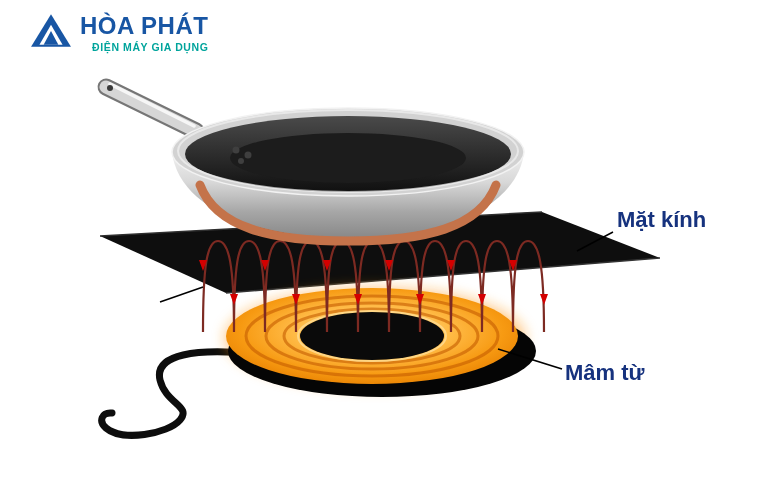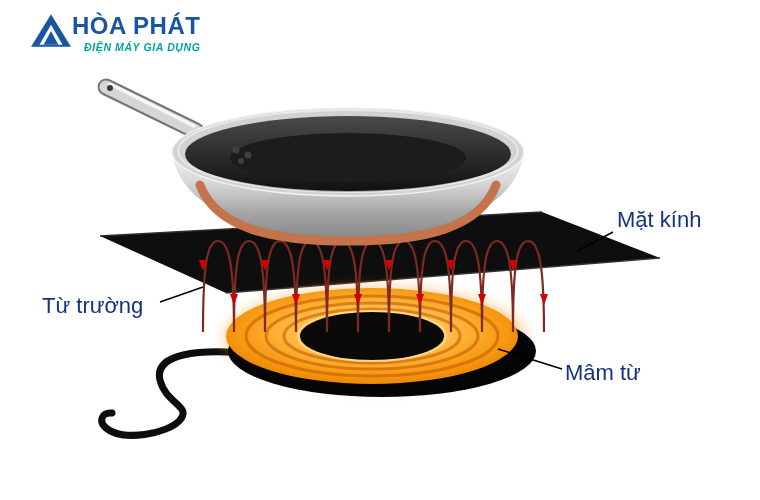--- a/index.html
+++ b/index.html
@@ -1,22 +1,22 @@
 <!DOCTYPE html>
 <html><head>
 <meta charset="utf-8">
 <style>
   html,body{margin:0;padding:0;background:#fff;font-family:"Liberation Sans",sans-serif;}
   .stage{position:relative;width:760px;height:500px;background:#ffffff;overflow:hidden;}
   svg.scene{position:absolute;left:0;top:0;}
-  .brand{position:absolute;left:30px;top:13px;display:flex;gap:0;align-items:flex-start;}
+  .brand{position:absolute;left:30px;top:13px;display:flex;gap:8px;align-items:flex-start;}
   .brand-mark{width:42px;height:36px;display:block;}
   .brand-name{font-size:24px;font-weight:bold;color:#1856a4;letter-spacing:.5px;line-height:1.05;}
-  .brand-tagline{margin-top:3px;font-size:10.5px;font-weight:bold;color:#00a49c;text-align:right;letter-spacing:.6px;font-style:italic;}
-  .diagram-label{position:absolute;font-size:22px;font-weight:normal;color:#16327e;white-space:nowrap;}
+  .brand-tagline{margin-top:3px;font-size:10.5px;font-weight:bold;color:#00a49c;text-align:right;letter-spacing:.6px;}
+  .diagram-label{position:absolute;font-size:22px;font-weight:bold;color:#16327e;white-space:nowrap;}
   #label-glass{left:617px;top:207px;}
   #label-field{left:42px;top:293px;}
   #label-coil{left:565px;top:360px;}
 </style>
 </head>
 <body>
 
 <div class="stage">
 
   <svg class="scene" width="760" height="500" viewBox="0 0 760 500">
@@ -102,16 +102,15 @@
       <polygon points="20,11 31,30 9,30" fill="#ffffff"></polygon>
       <polygon points="20,17 27,30 13,30" fill="#1856a4"></polygon>
     </svg>
     <div class="brand-text">
       <div class="brand-name">HÒA PHÁT</div>
       <div class="brand-tagline">ĐIỆN MÁY GIA DỤNG</div>
     </div>
   </div>
 
   <div id="label-glass" class="diagram-label">Mặt kính</div>
-  <div id="label-field" class="diagram-label">Từ trường</div>
   <div id="label-coil" class="diagram-label">Mâm từ</div>
 
 </div>
 
 </body></html>

